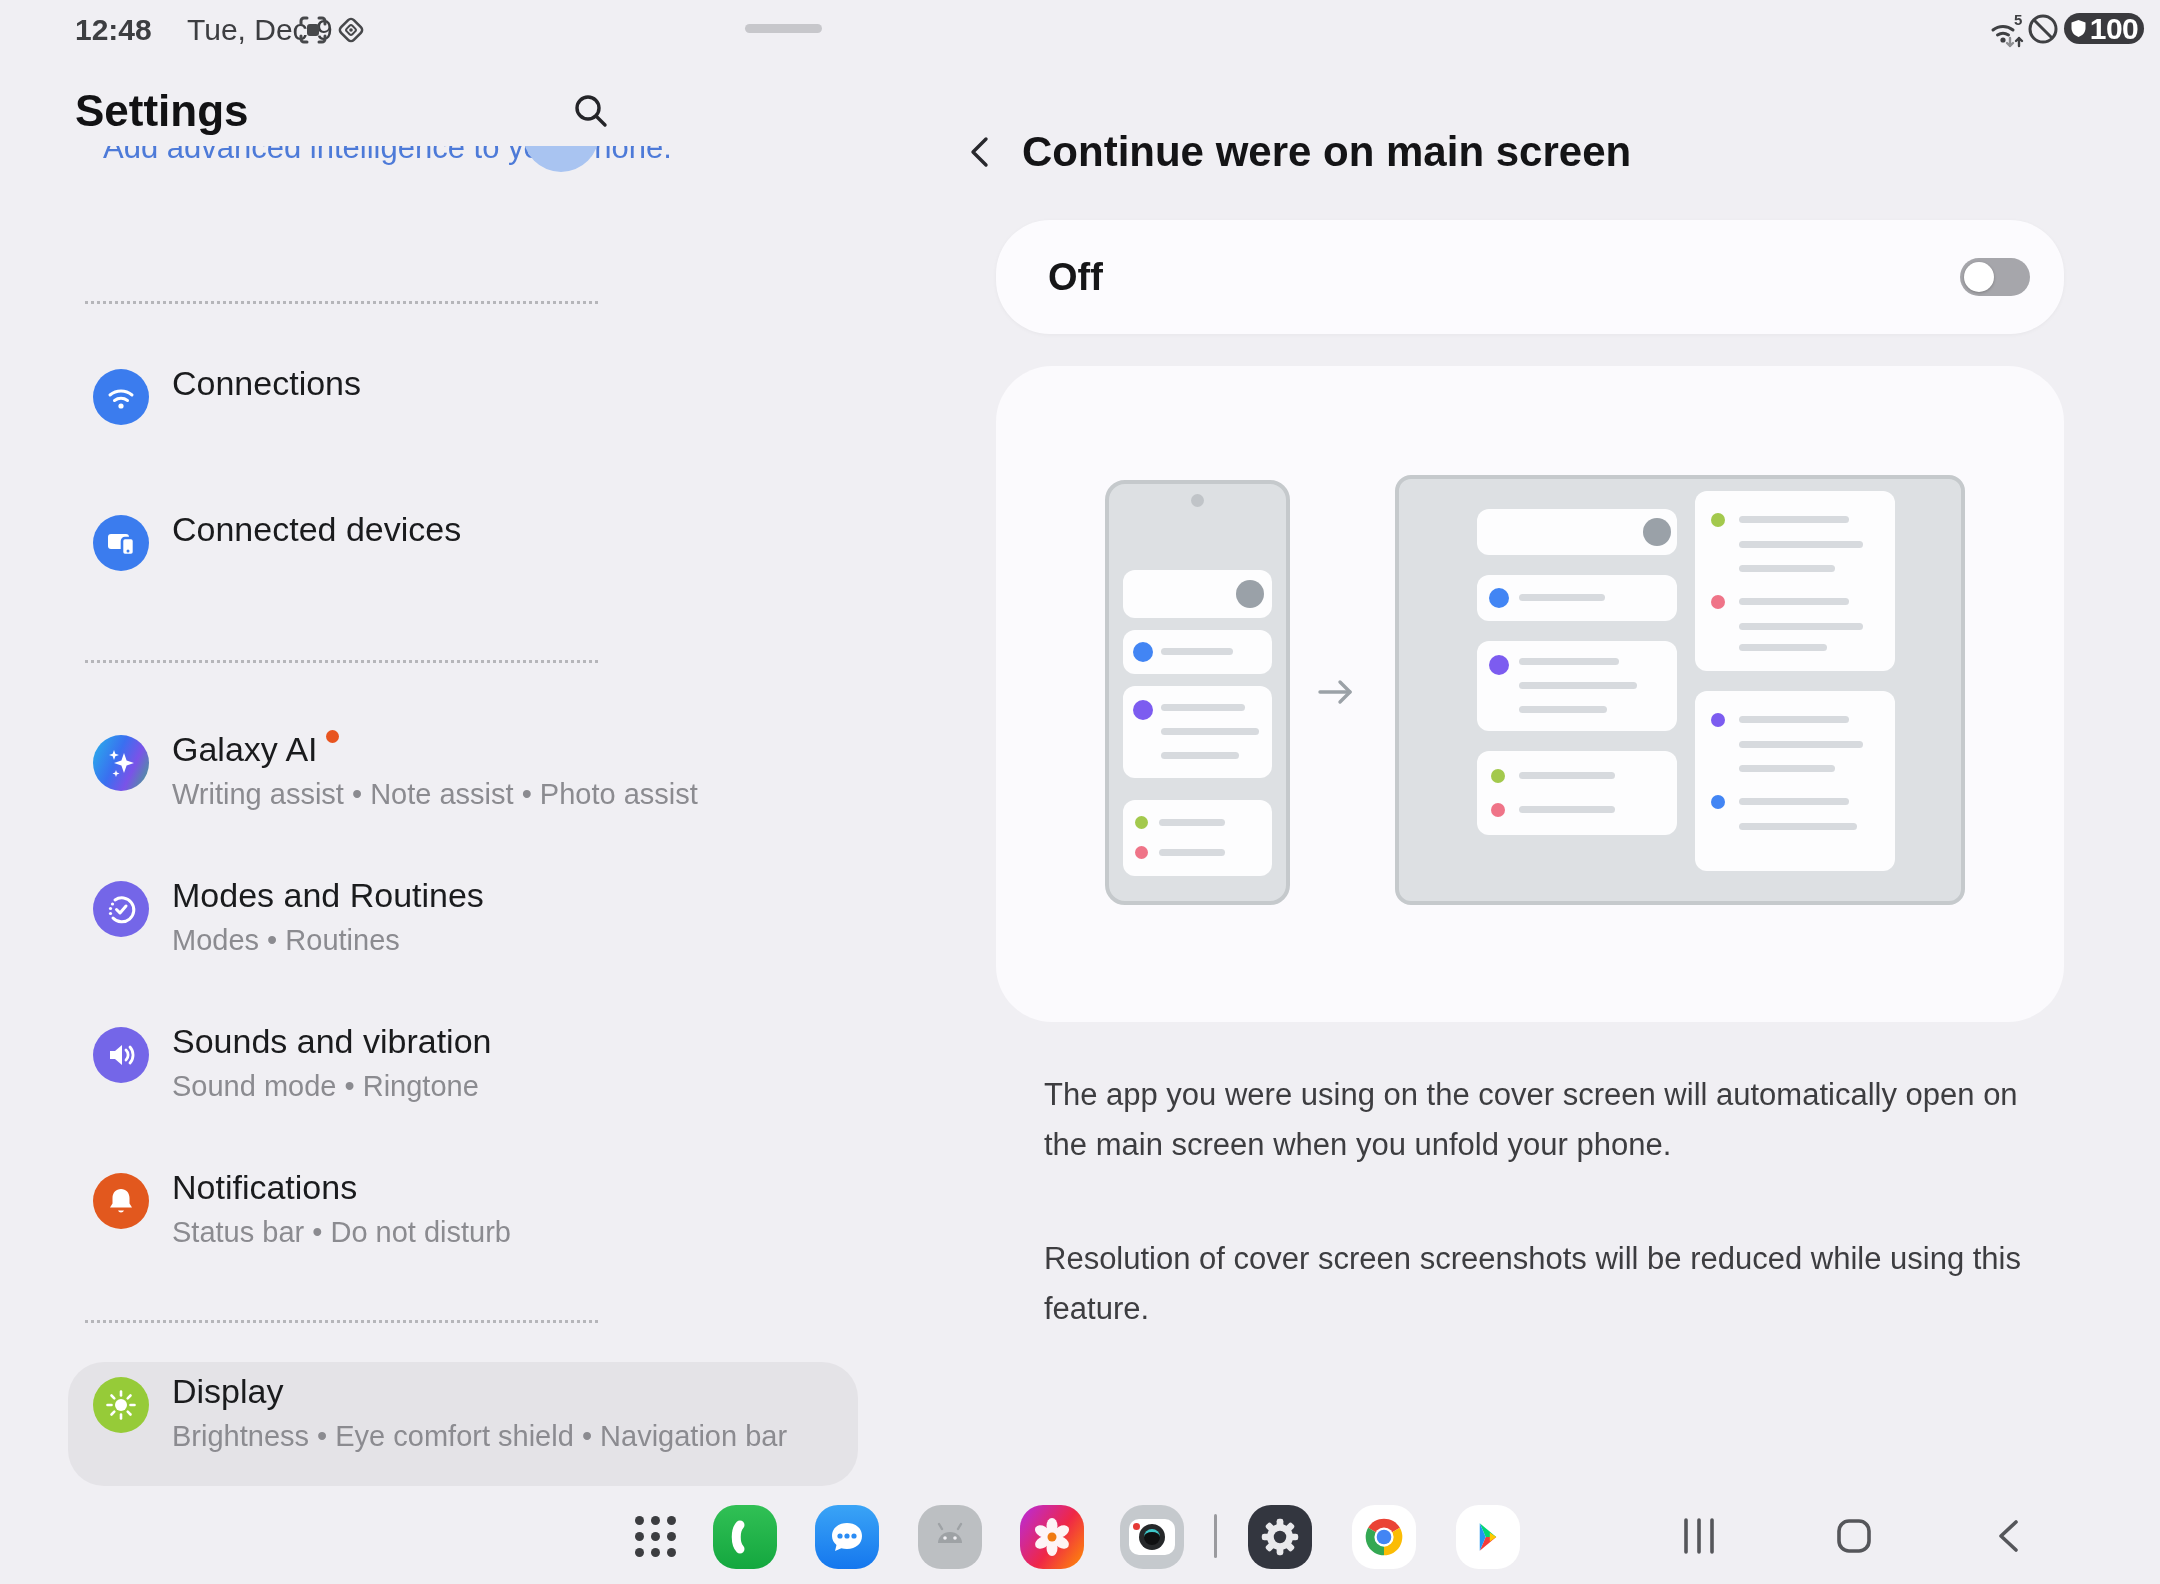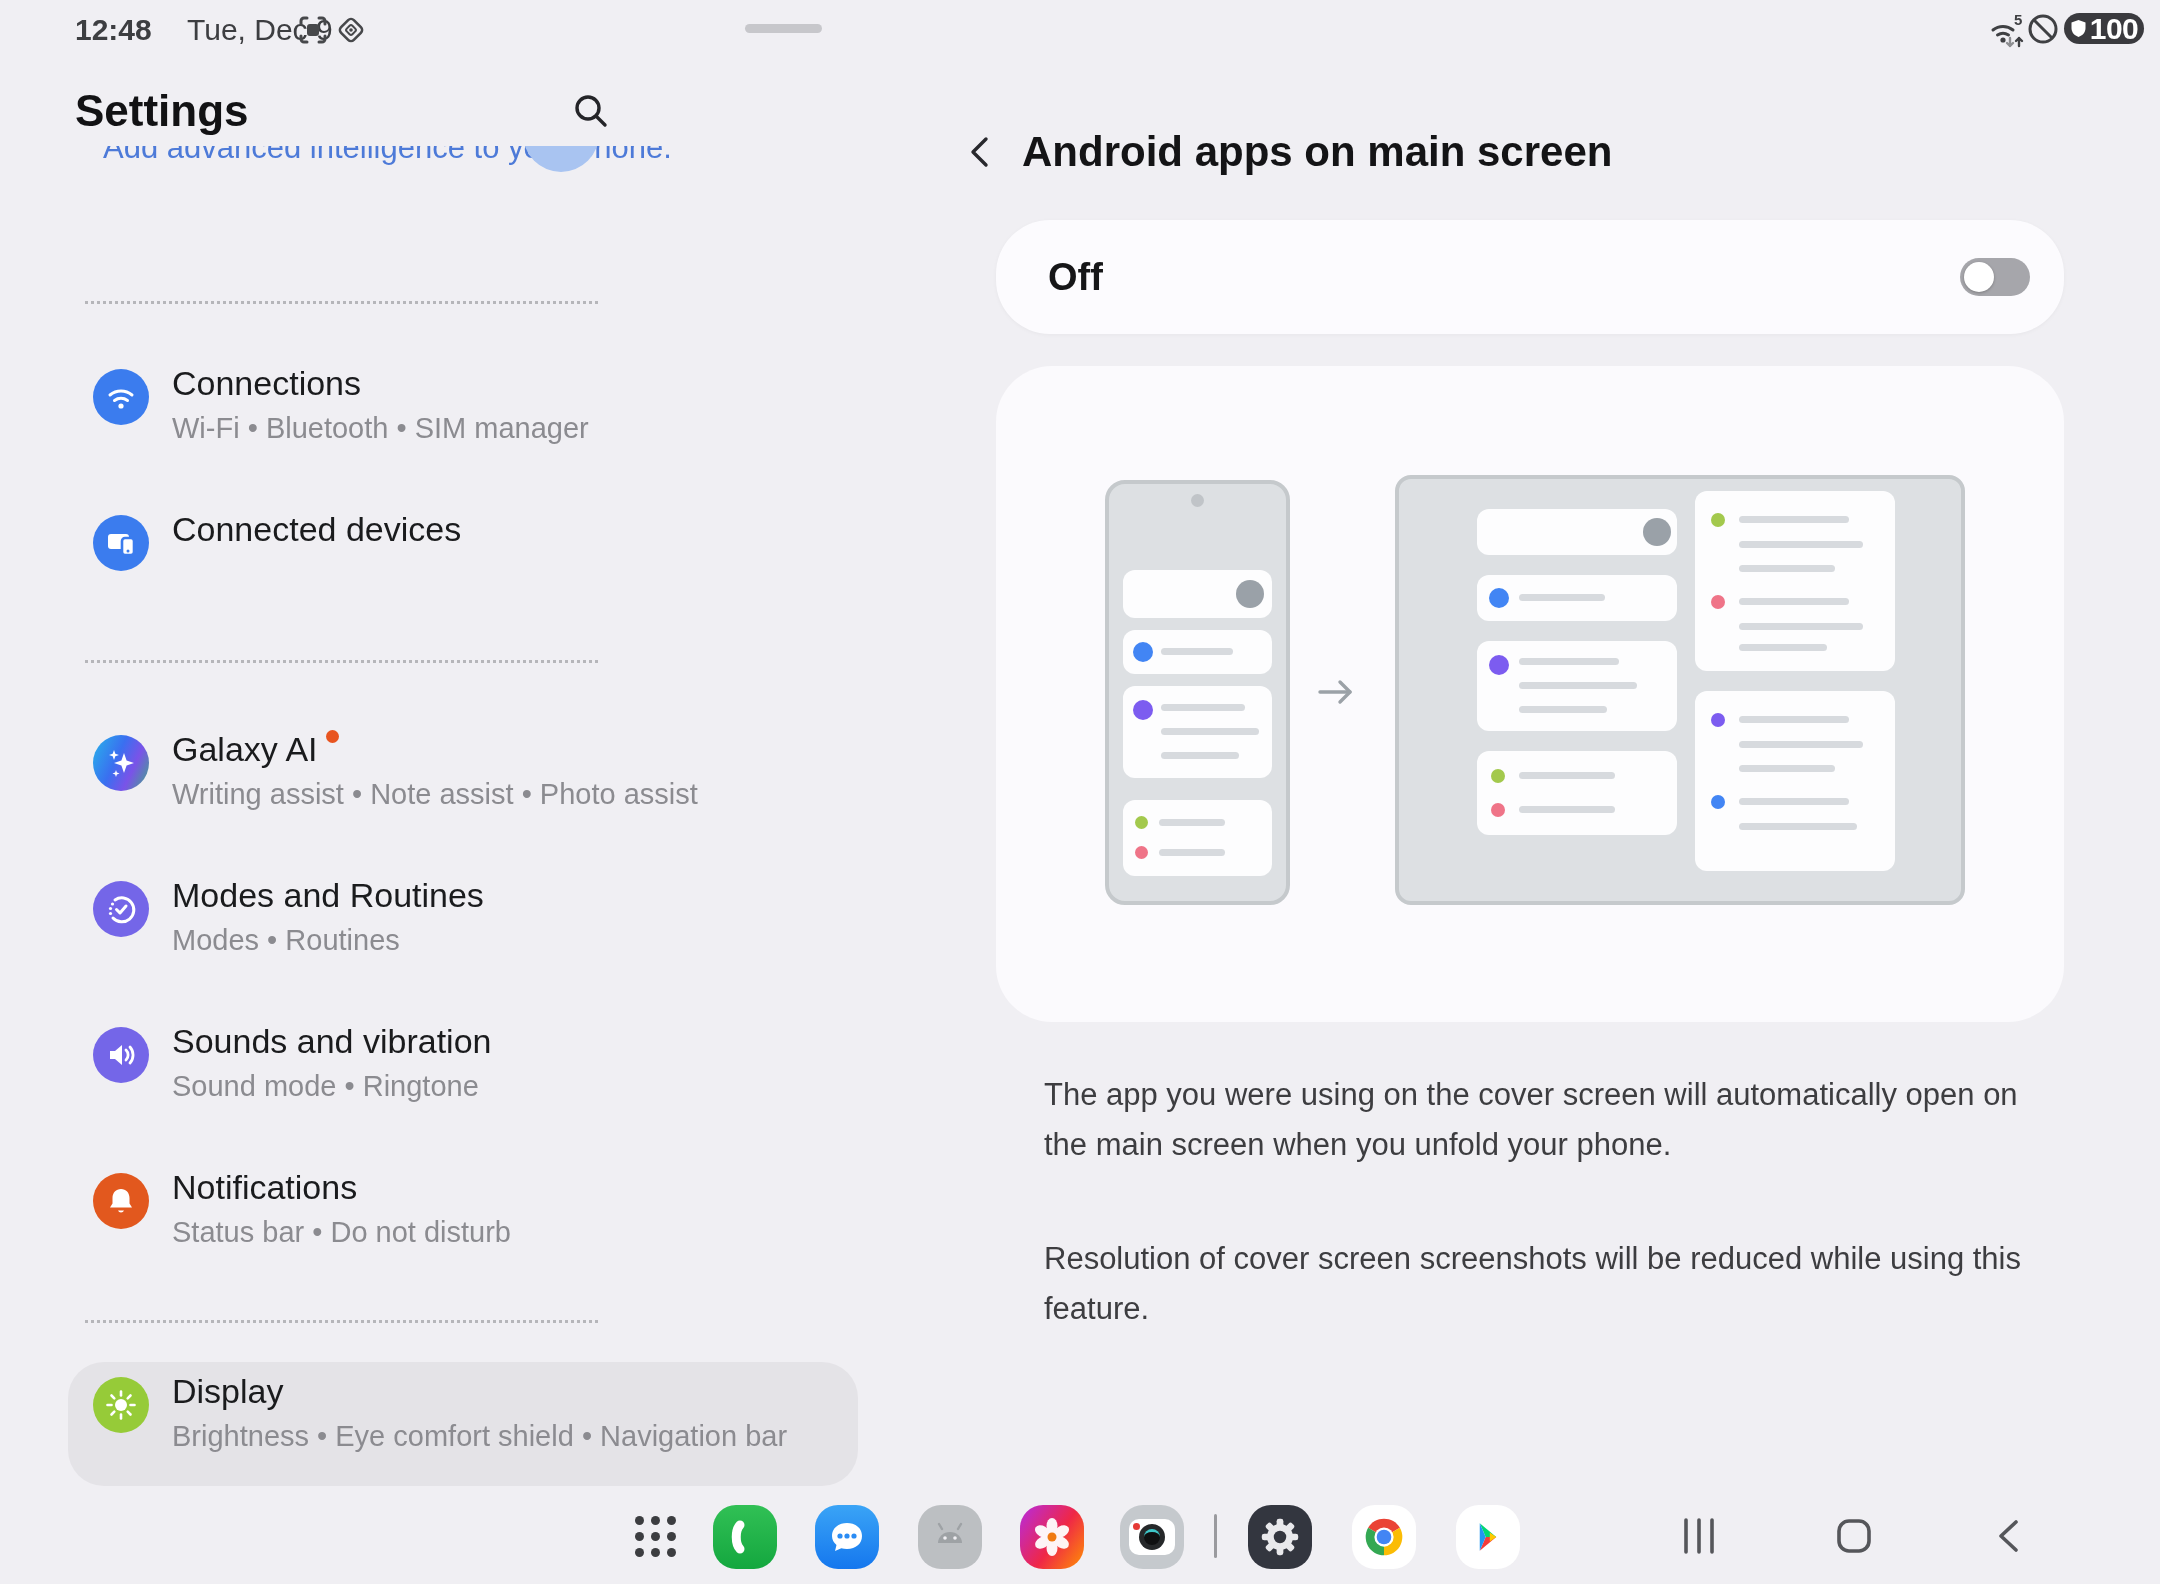--- a/index.html
+++ b/index.html
@@ -144,21 +144,20 @@
 
 <div class="abs li-item" style="top:352px;">
   <div class="icircle" style="background: rgb(59, 124, 238);">
     <svg width="34" height="34" viewBox="0 0 34 34">
       <path d="M6 15 a17 17 0 0 1 22 0" fill="none" stroke="#fff" stroke-width="3" stroke-linecap="round"></path>
       <path d="M10.5 20.5 a11 11 0 0 1 13 0" fill="none" stroke="#fff" stroke-width="3" stroke-linecap="round"></path>
       <circle cx="17" cy="26" r="2.6" fill="#fff"></circle>
     </svg>
   </div>
   <span class="li-title">Connections</span>
-  <span class="li-sub">Wi-Fi • Bluetooth • SIM manager</span>
 </div>
 
 <div class="abs li-item" style="top:498px;">
   <div class="icircle" style="background: rgb(59, 124, 238);">
     <svg width="34" height="34" viewBox="0 0 34 34">
       <rect x="4" y="8" width="21" height="15" rx="3" fill="#fff"></rect>
       <rect x="18" y="12" width="12" height="17" rx="3" fill="#fff" stroke="#3b7cee" stroke-width="2.6"></rect>
       <circle cx="24" cy="25" r="1.5" fill="#3b7cee"></circle>
     </svg>
   </div>
@@ -232,21 +231,21 @@
   </div>
   <span class="li-title">Display</span>
   <span class="li-sub">Brightness • Eye comfort shield • Navigation bar</span>
 </div>
 
 <div class="abs back-btn">
   <svg width="40" height="40" viewBox="0 0 40 40">
     <polyline points="25,7 12,20 25,33" fill="none" stroke="#28282c" stroke-width="3.4" stroke-linecap="round" stroke-linejoin="round"></polyline>
   </svg>
 </div>
-<div class="abs rp-title">Android apps on main screen</div>
+<div class="abs rp-title">Continue were on main screen</div>
 
 <div class="abs card off-card">
   <span class="off-label">Off</span>
   <div class="toggle">
     <div class="knob"></div>
   </div>
 </div>
 
 <div class="abs illus-card">
 

